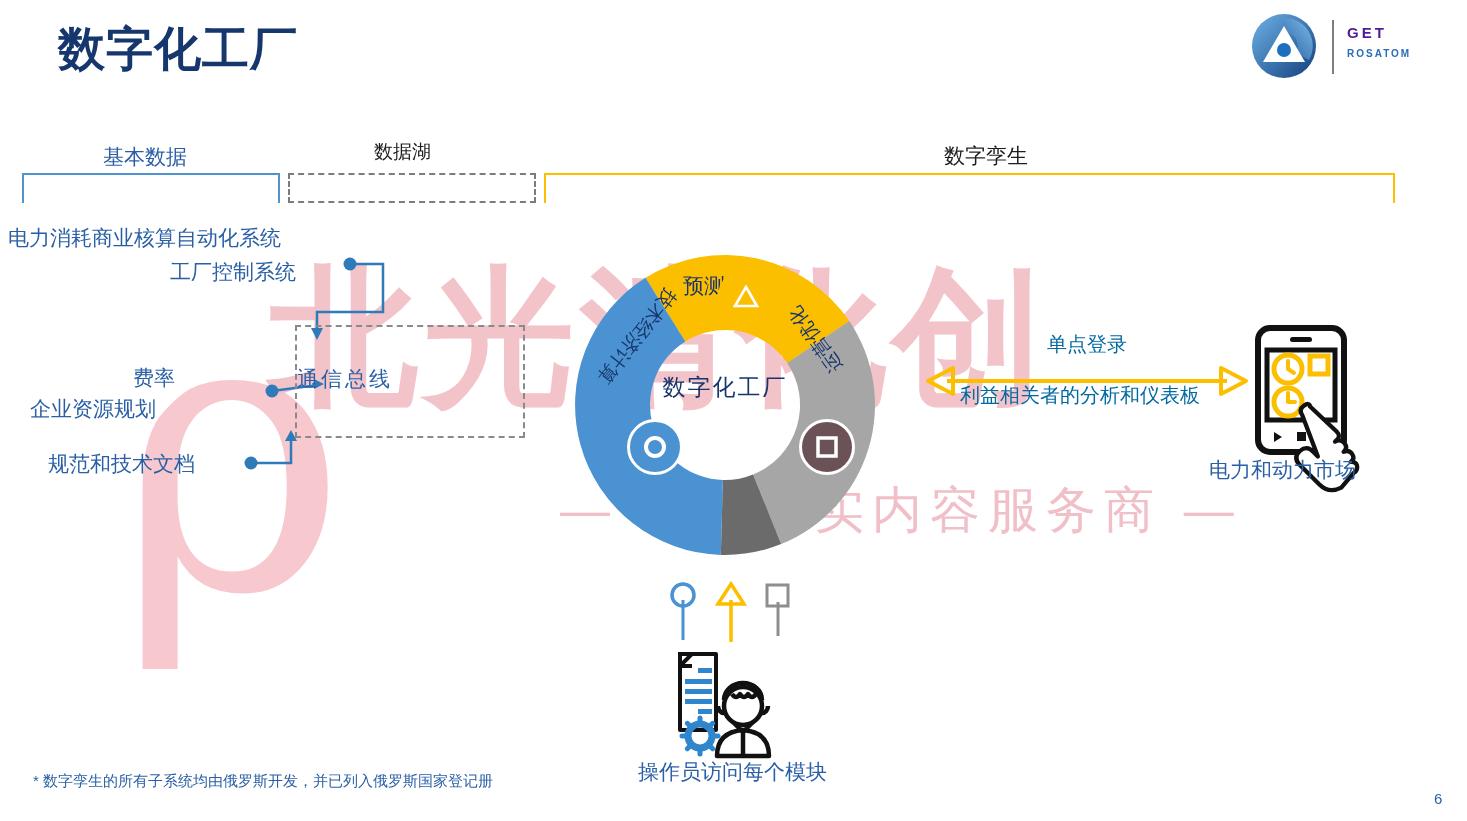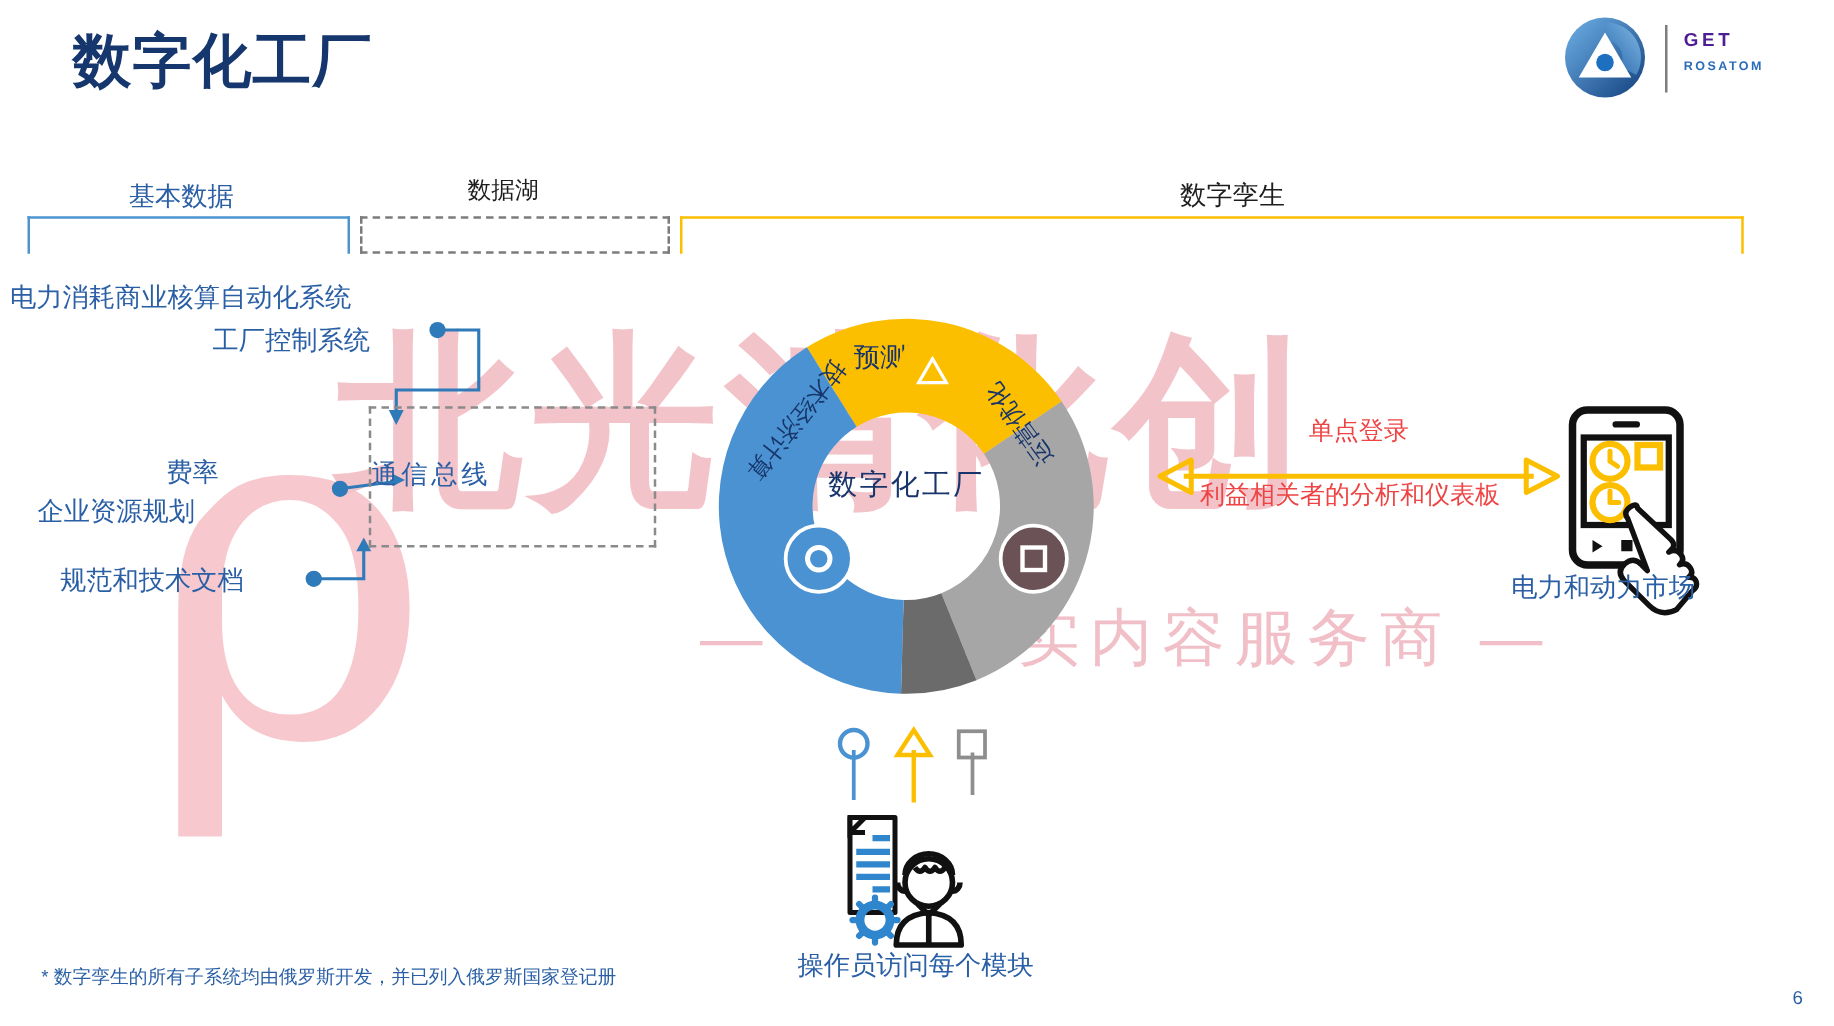--- a/index.html
+++ b/index.html
@@ -80,21 +80,21 @@
 
   .node {
     position: absolute; border-radius: 50%;
     display: flex; align-items: center; justify-content: center;
   }
   .node.yellow { background: #fcbf00; }
   .node.blue   { background: #4a92d1; }
   .node.dgray  { background: #6b5256; }
 
   
-  .arrow-label { position: absolute; font-size: 20px; color: #ef4444; white-space: nowrap; }
+  .arrow-label { position: absolute; font-size: 20px; color: #0369a1; white-space: nowrap; }
 
   
   .legend { position: absolute; left: 995px; top: 678px; }
   .legend-row { display: flex; align-items: center; margin-bottom: 12px; }
   .legend-dot {
     width: 46px; height: 46px; border-radius: 50%;
     display: flex; align-items: center; justify-content: center; flex: 0 0 auto;
   }
   .legend-dot .sq { width: 19px; height: 19px; border: 3px solid #fff; }
   .legend-txt { font-size: 23px; color: #1b3f7a; margin-left: 16px; letter-spacing: 1px; }

